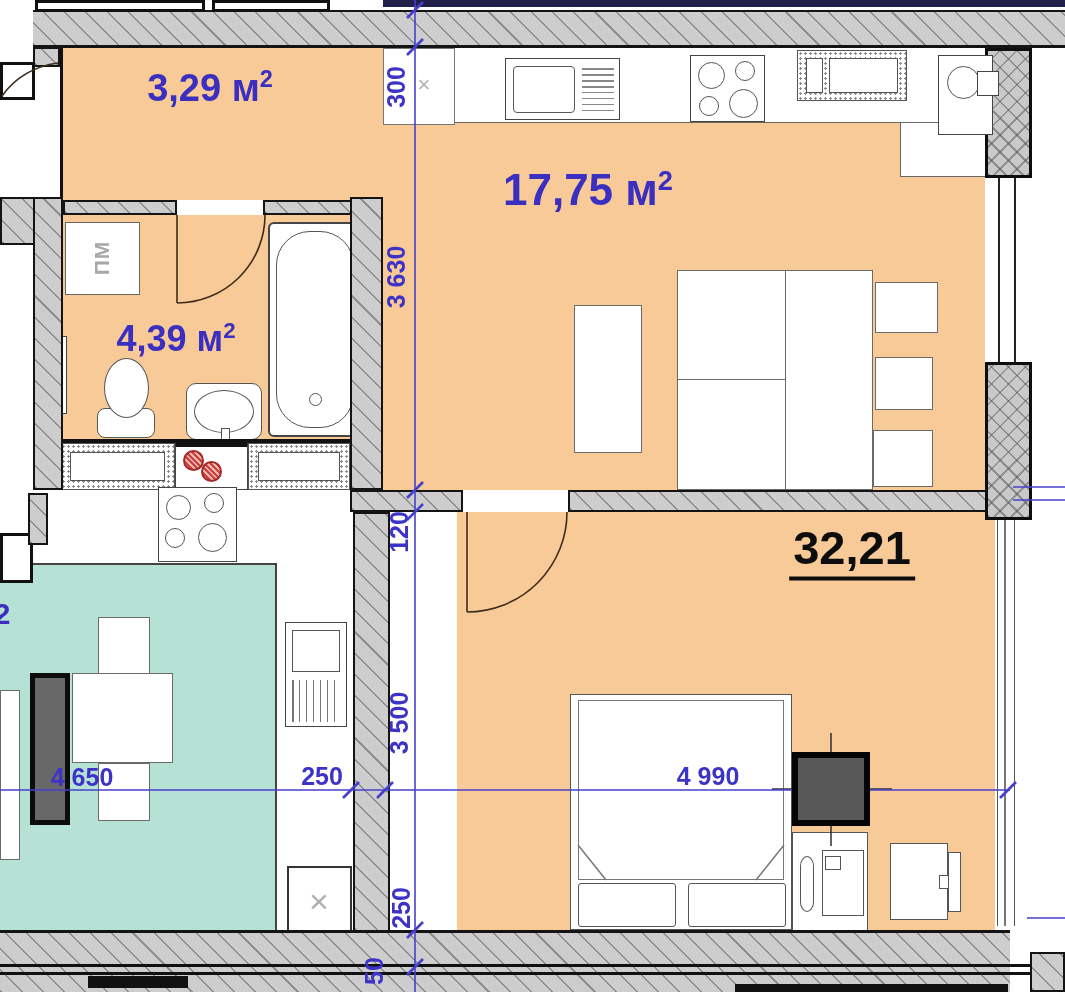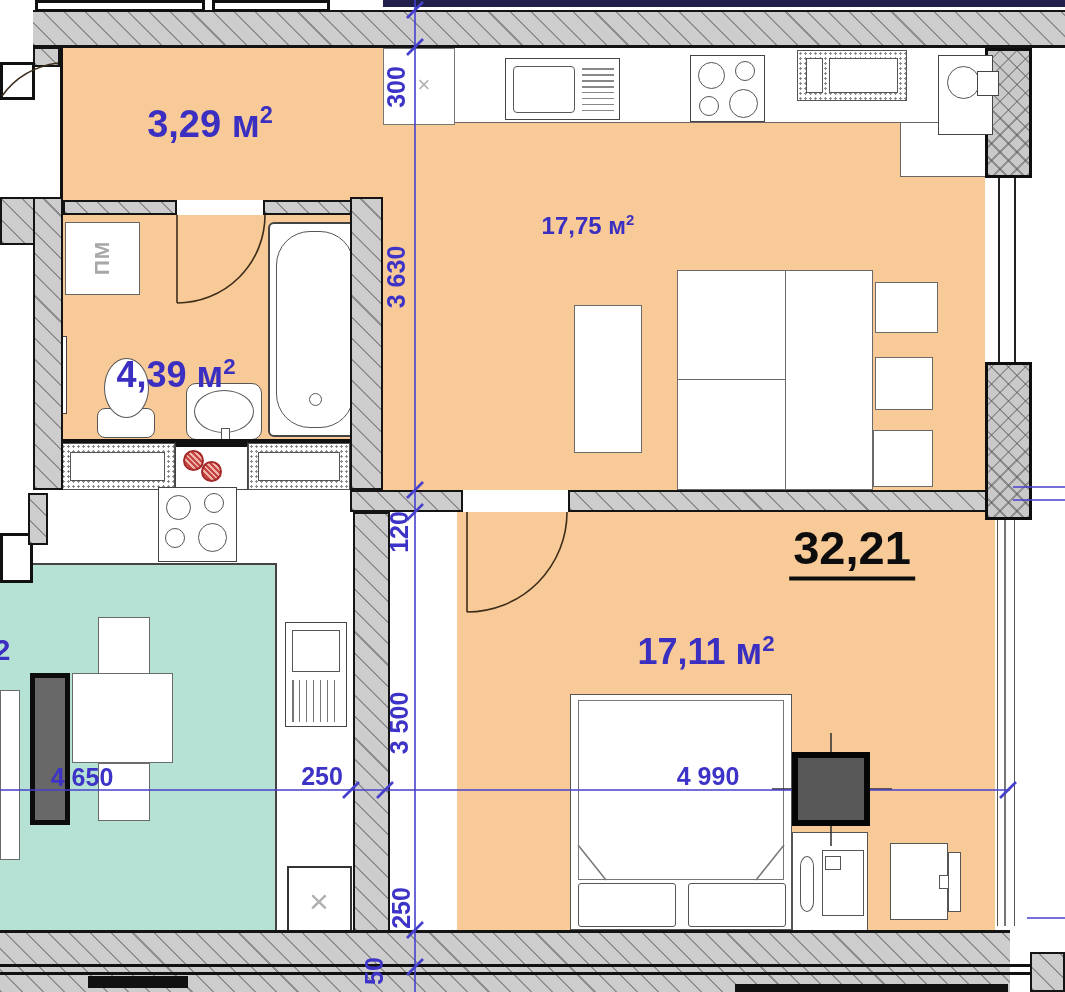--- a/index.html
+++ b/index.html
@@ -13,21 +13,21 @@
         background-image:repeating-linear-gradient(45deg,rgba(80,80,80,.5) 0 1.5px,transparent 1.5px 12px),
                          repeating-linear-gradient(-45deg,rgba(80,80,80,.45) 0 1.5px,transparent 1.5px 12px);
         box-sizing:border-box;border:3px solid #0e0e0e;}
   .floor{position:absolute;}
   .furn{position:absolute;background:#fff;border:1.5px solid #5a5a5a;box-sizing:border-box;}
   .line{position:absolute;background:#111;}
   .stip{position:absolute;background-color:#fff;box-sizing:border-box;border:1px solid #555;
         background-image:radial-gradient(#8a8a8a 1px,transparent 1.3px);background-size:5px 5px;}
   .stip-in{position:absolute;background:#fff;border:1px solid #555;box-sizing:border-box;}
   .lbl{position:absolute;color:#3a2fc0;font-weight:bold;white-space:nowrap;
-       transform:translate(-50%,-50%);margin-top:36px;}
+       transform:translate(-50%,-50%);}
   .lbl sup{font-size:.62em;}
   .dim{position:absolute;color:#3d33c6;font-weight:bold;font-size:25px;white-space:nowrap;
        transform:translate(-50%,-50%);}
   .dimv{transform:translate(-50%,-50%) rotate(-90deg);}
   .burner{position:absolute;border:1.5px solid #555;border-radius:50%;background:#fff;box-sizing:border-box;}
   .redburner{position:absolute;border-radius:50%;box-sizing:border-box;border:2px solid #a52828;
        background:repeating-linear-gradient(45deg,#c64444 0 2px,#efb5a8 2px 4px);}
   svg.overlay{position:absolute;left:0;top:0;pointer-events:none;}
 </style>
 </head>
@@ -184,28 +184,25 @@
       <line x1="407" y1="975" x2="423" y2="959"></line>
       <line x1="343" y1="798" x2="359" y2="782"></line>
       <line x1="377" y1="798" x2="393" y2="782"></line>
       <line x1="1000" y1="798" x2="1016" y2="782"></line>
     </g>
   </svg>
 
   <div class="lbl" style="left:210px;top:88px;font-size:38px;">
     <span>3,29 м</span><sup>2</sup>
   </div>
-  <div class="lbl" style="left:588px;top:190px;font-size:24px;">
+  <div class="lbl" style="left:588px;top:190px;font-size:44px;">
     <span>17,75 м</span><sup>2</sup>
   </div>
   <div class="lbl" style="left:176px;top:339px;font-size:36px;">
     <span>4,39 м</span><sup>2</sup>
-  </div>
-  <div class="lbl" style="left:706px;top:616px;font-size:36px;">
-    <span>17,11 м</span><sup>2</sup>
   </div>
   <div class="lbl" style="left:2px;top:614px;font-size:30px;">
     <span>2</span>
   </div>
   <div class="abs" style="left:852px;top:550px;transform:translate(-50%,-50%);color:#0d0d0d;font-weight:bold;font-size:47px;white-space:nowrap;border-bottom:4px solid #0d0d0d;padding:0 4px 2px 4px;"><span>32,21</span></div>
 
   <div class="dim dimv" style="left:396px;top:87px;">300</div>
   <div class="dim dimv" style="left:396px;top:277px;">3 630</div>
   <div class="dim dimv" style="left:399px;top:532px;">120</div>
   <div class="dim dimv" style="left:399px;top:723px;">3 500</div>

